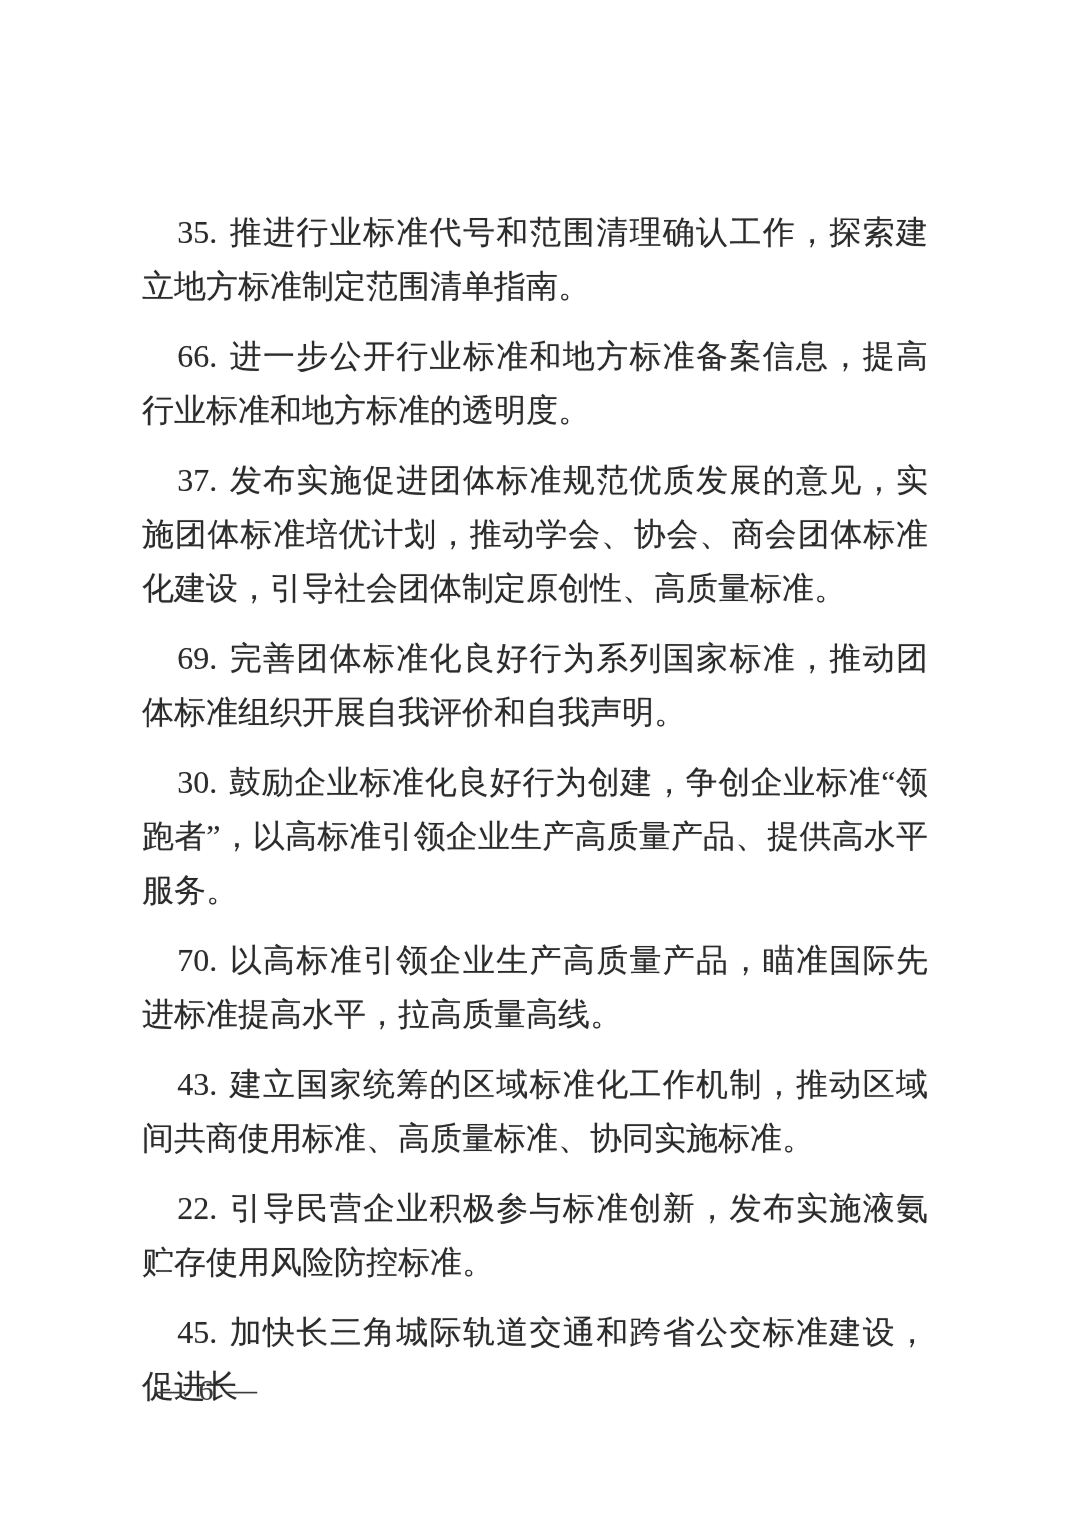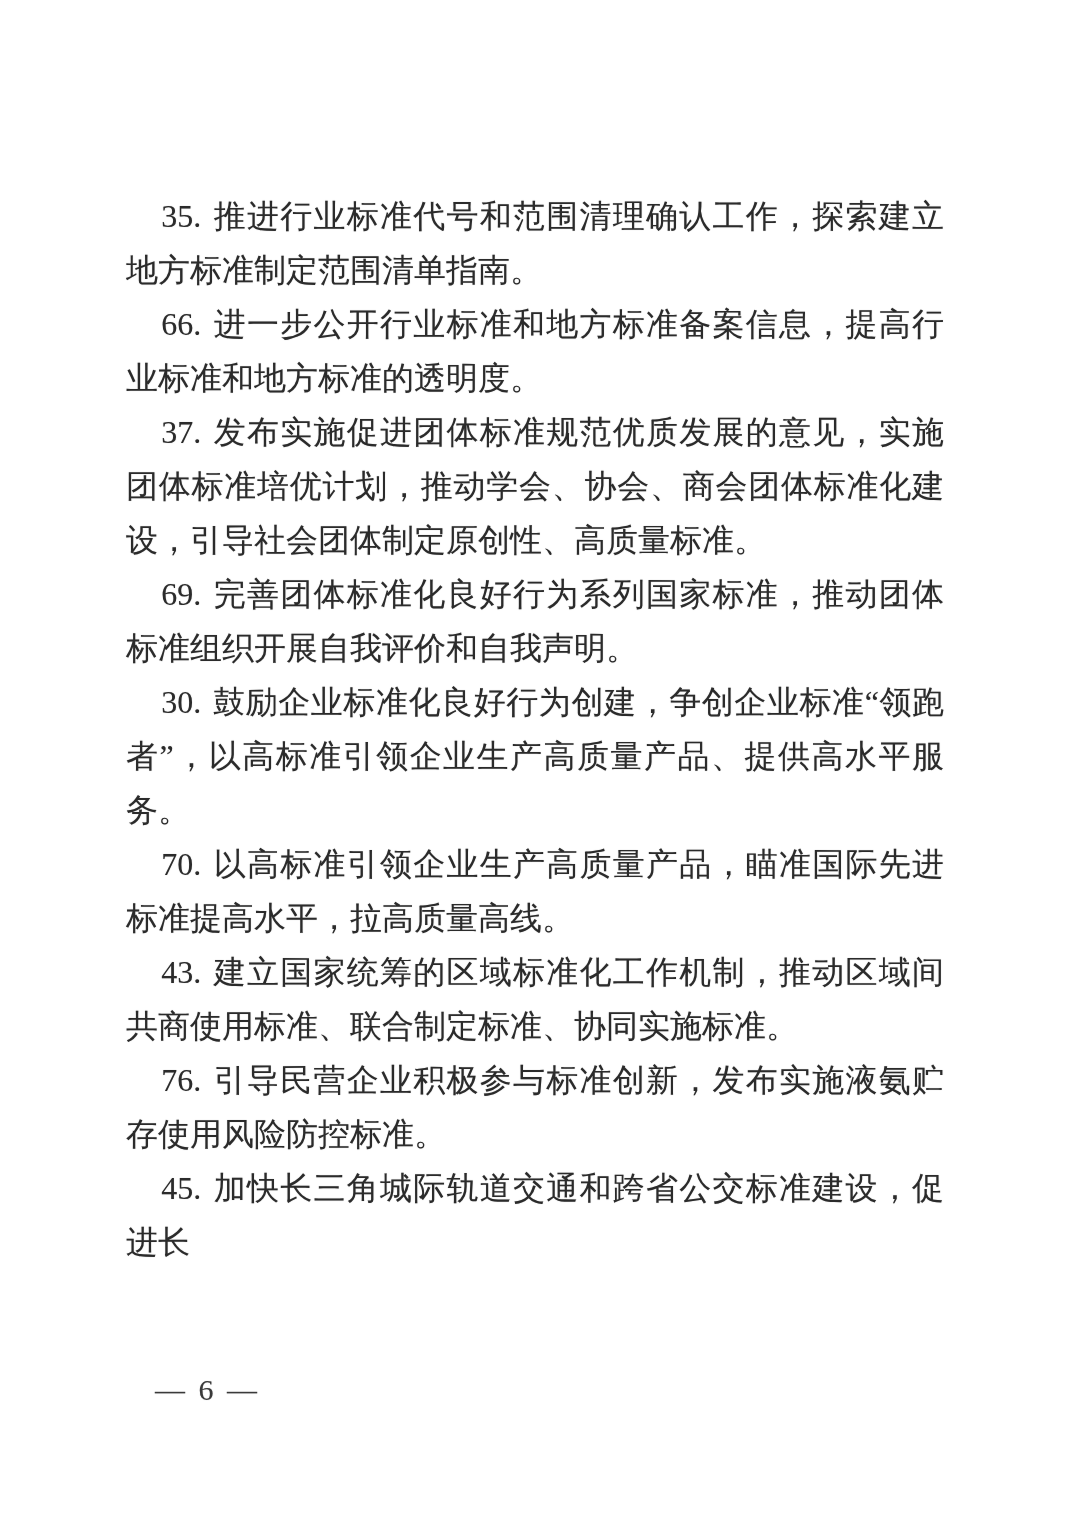--- a/index.html
+++ b/index.html
@@ -17,21 +17,21 @@
     color: #2b2b2b;
   }
   .doc {
     position: absolute;
     left: 126px;
     top: 0;
     width: 818px;
     padding-top: 189px;
   }
   .para {
-    margin: 0;
+    margin: 16px;
     font-size: 32px;
     line-height: 54px;
     text-align: justify;
     text-indent: 1.1em;
     text-shadow: 0 0 1px rgba(45,45,45,0.35);
     word-break: break-all;
   }
   .para .item-number {
     padding-right: 0.35em;
   }
@@ -59,22 +59,22 @@
     <p class="para"><span class="item-number">37.</span><span>发布实施促进团体标准规范优质发展的意见，实施团体标准培优计划，推动学会、协会、商会团体标准化建设，引导社会团体制定原创性、高质量标准。</span></p>
 
     <p class="para"><span class="item-number">69.</span><span>完善团体标准化良好行为系列国家标准，推动团体标准组织开展自我评价和自我声明。</span></p>
 
     <p class="para"><span class="item-number">30.</span><span>鼓励企业标准化良好行为创建，争创企业标准“领跑者”，以高标准引领企业生产高质量产品、提供高水平服务。</span></p>
 
     <p class="para"><span class="item-number">70.</span><span>以高标准引领企业生产高质量产品，瞄准国际先进标准提高水平，拉高质量高线。</span></p>
 
 
 
-    <p class="para"><span class="item-number">43.</span><span>建立国家统筹的区域标准化工作机制，推动区域间共商使用标准、联合制定标准、协同实施标准。</span></p>
+    <p class="para"><span class="item-number">43.</span><span>建立国家统筹的区域标准化工作机制，推动区域间共商使用标准、高质量标准、协同实施标准。</span></p>
 
-    <p class="para"><span class="item-number">76.</span><span>引导民营企业积极参与标准创新，发布实施液氨贮存使用风险防控标准。</span></p>
+    <p class="para"><span class="item-number">22.</span><span>引导民营企业积极参与标准创新，发布实施液氨贮存使用风险防控标准。</span></p>
 
     <p class="para"><span class="item-number">45.</span><span>加快长三角城际轨道交通和跨省公交标准建设，促进长</span></p>
 
   </div>
 
   <div class="footer">— 6 —</div>
 </div>
 
 </body></html>

